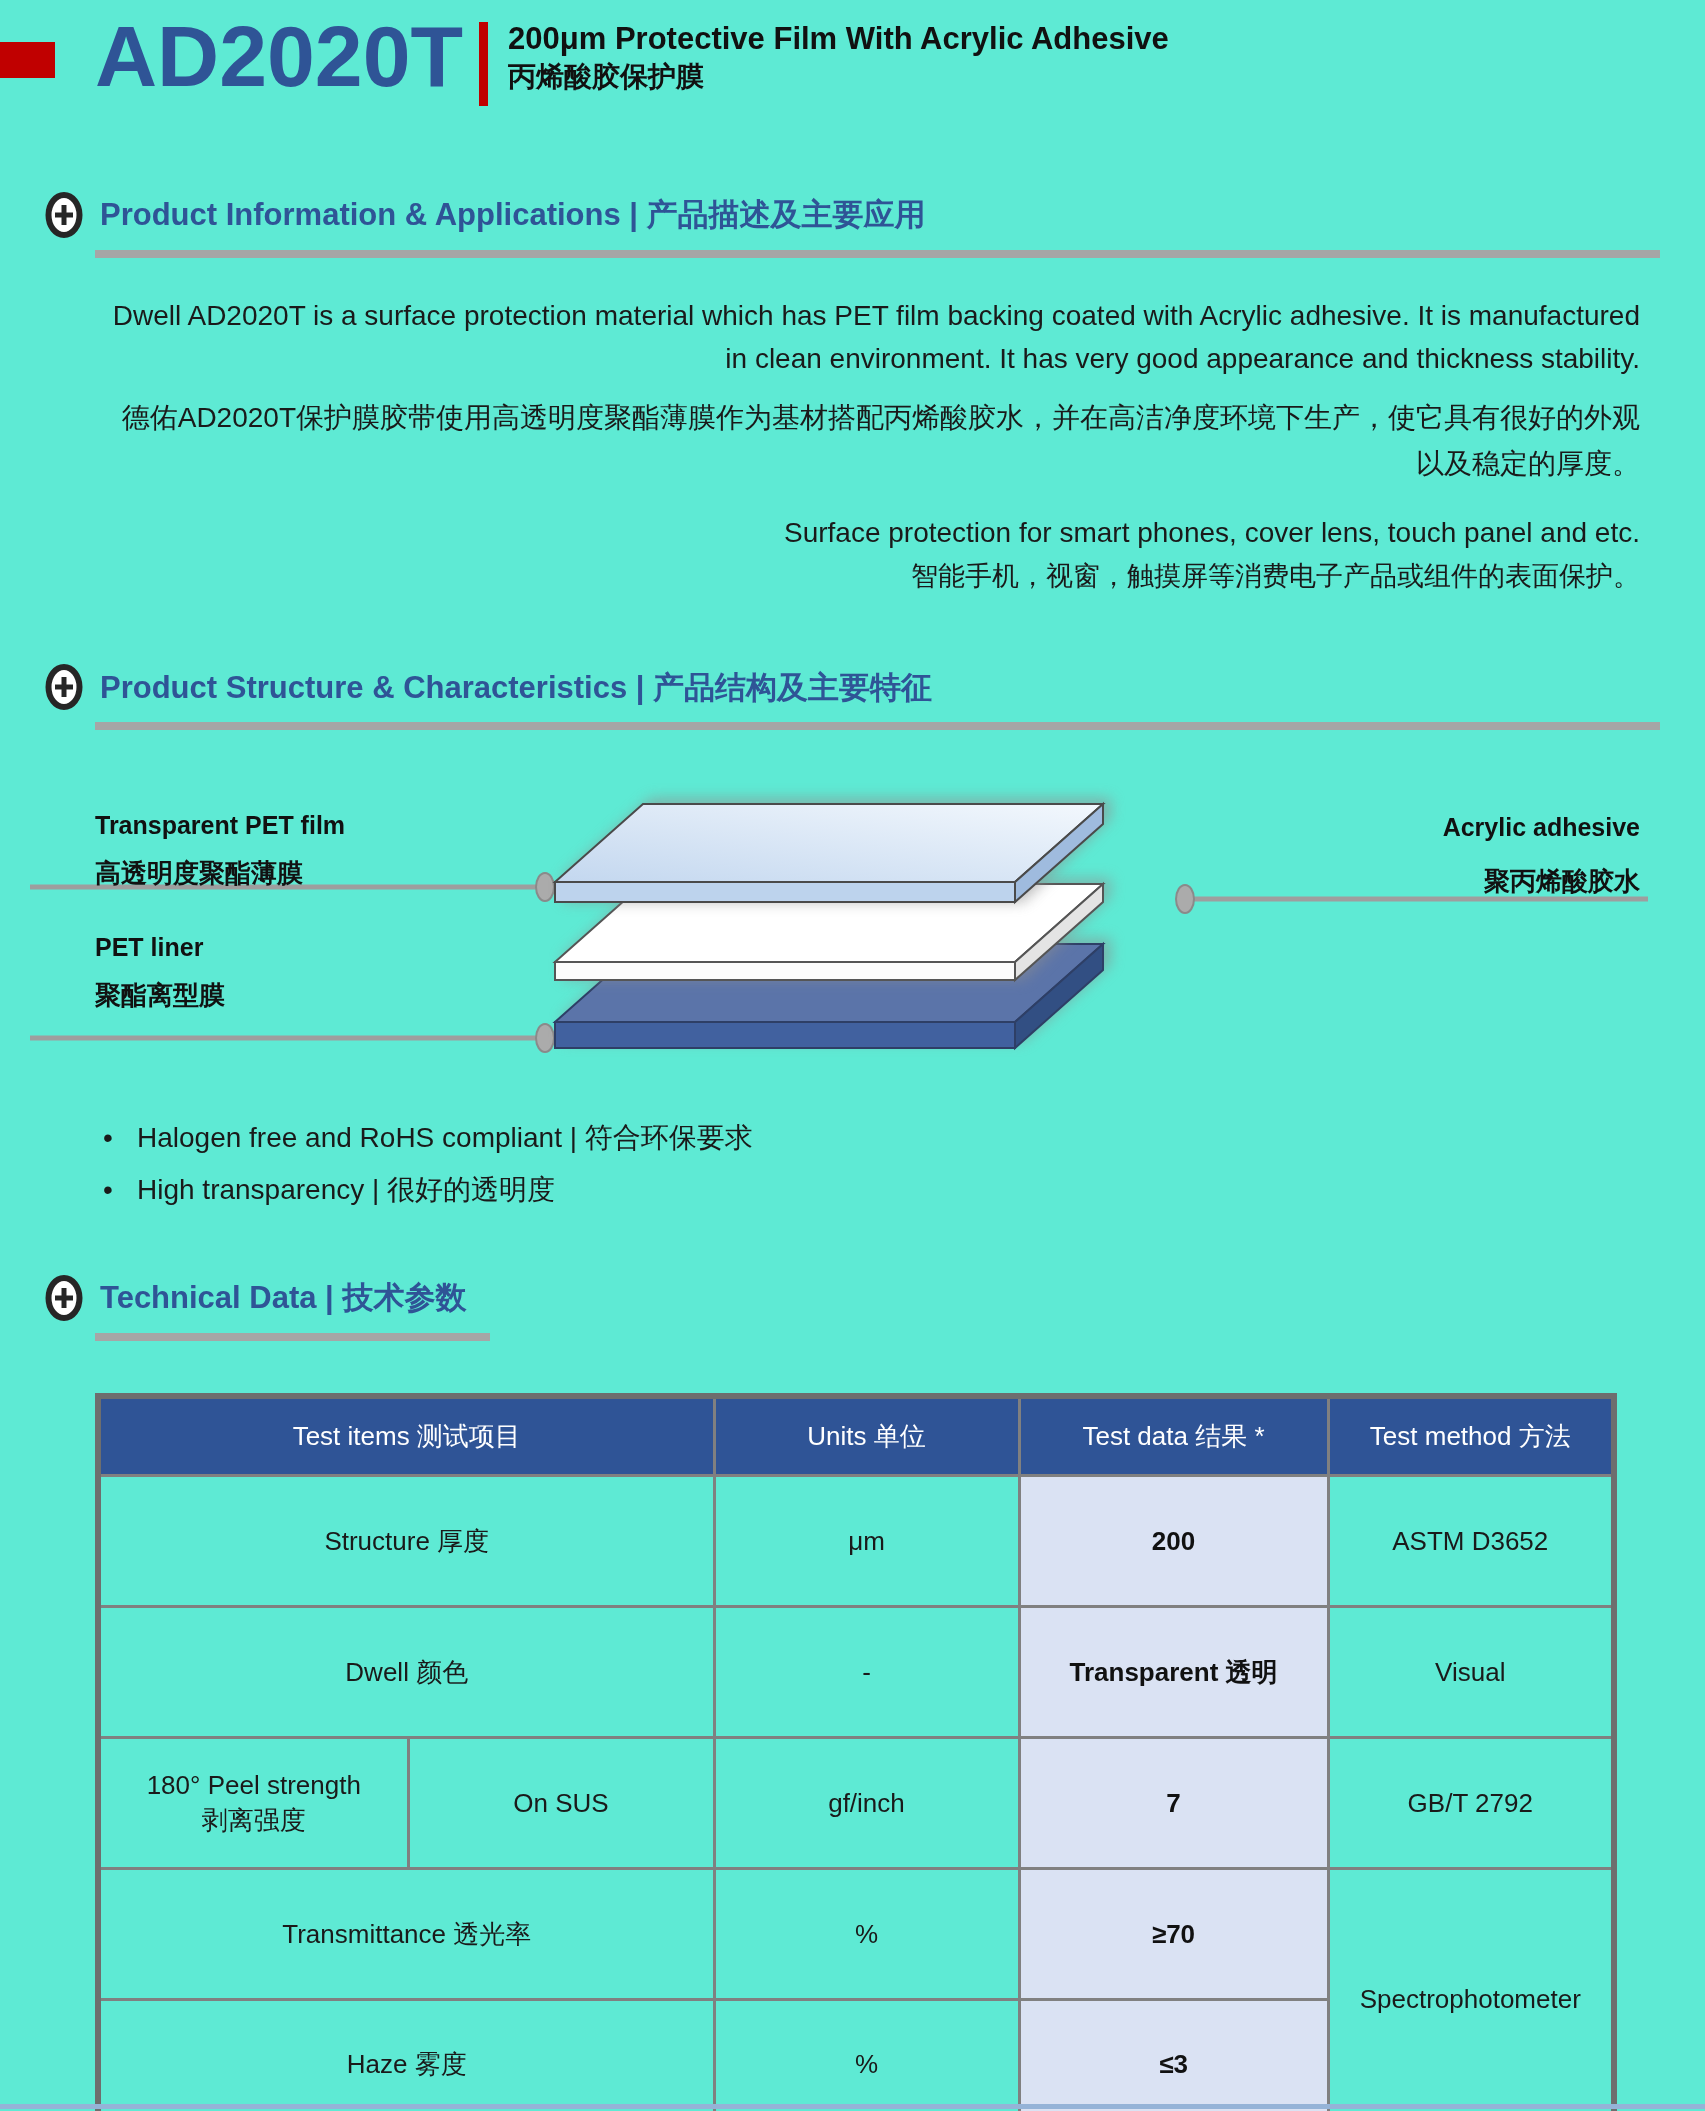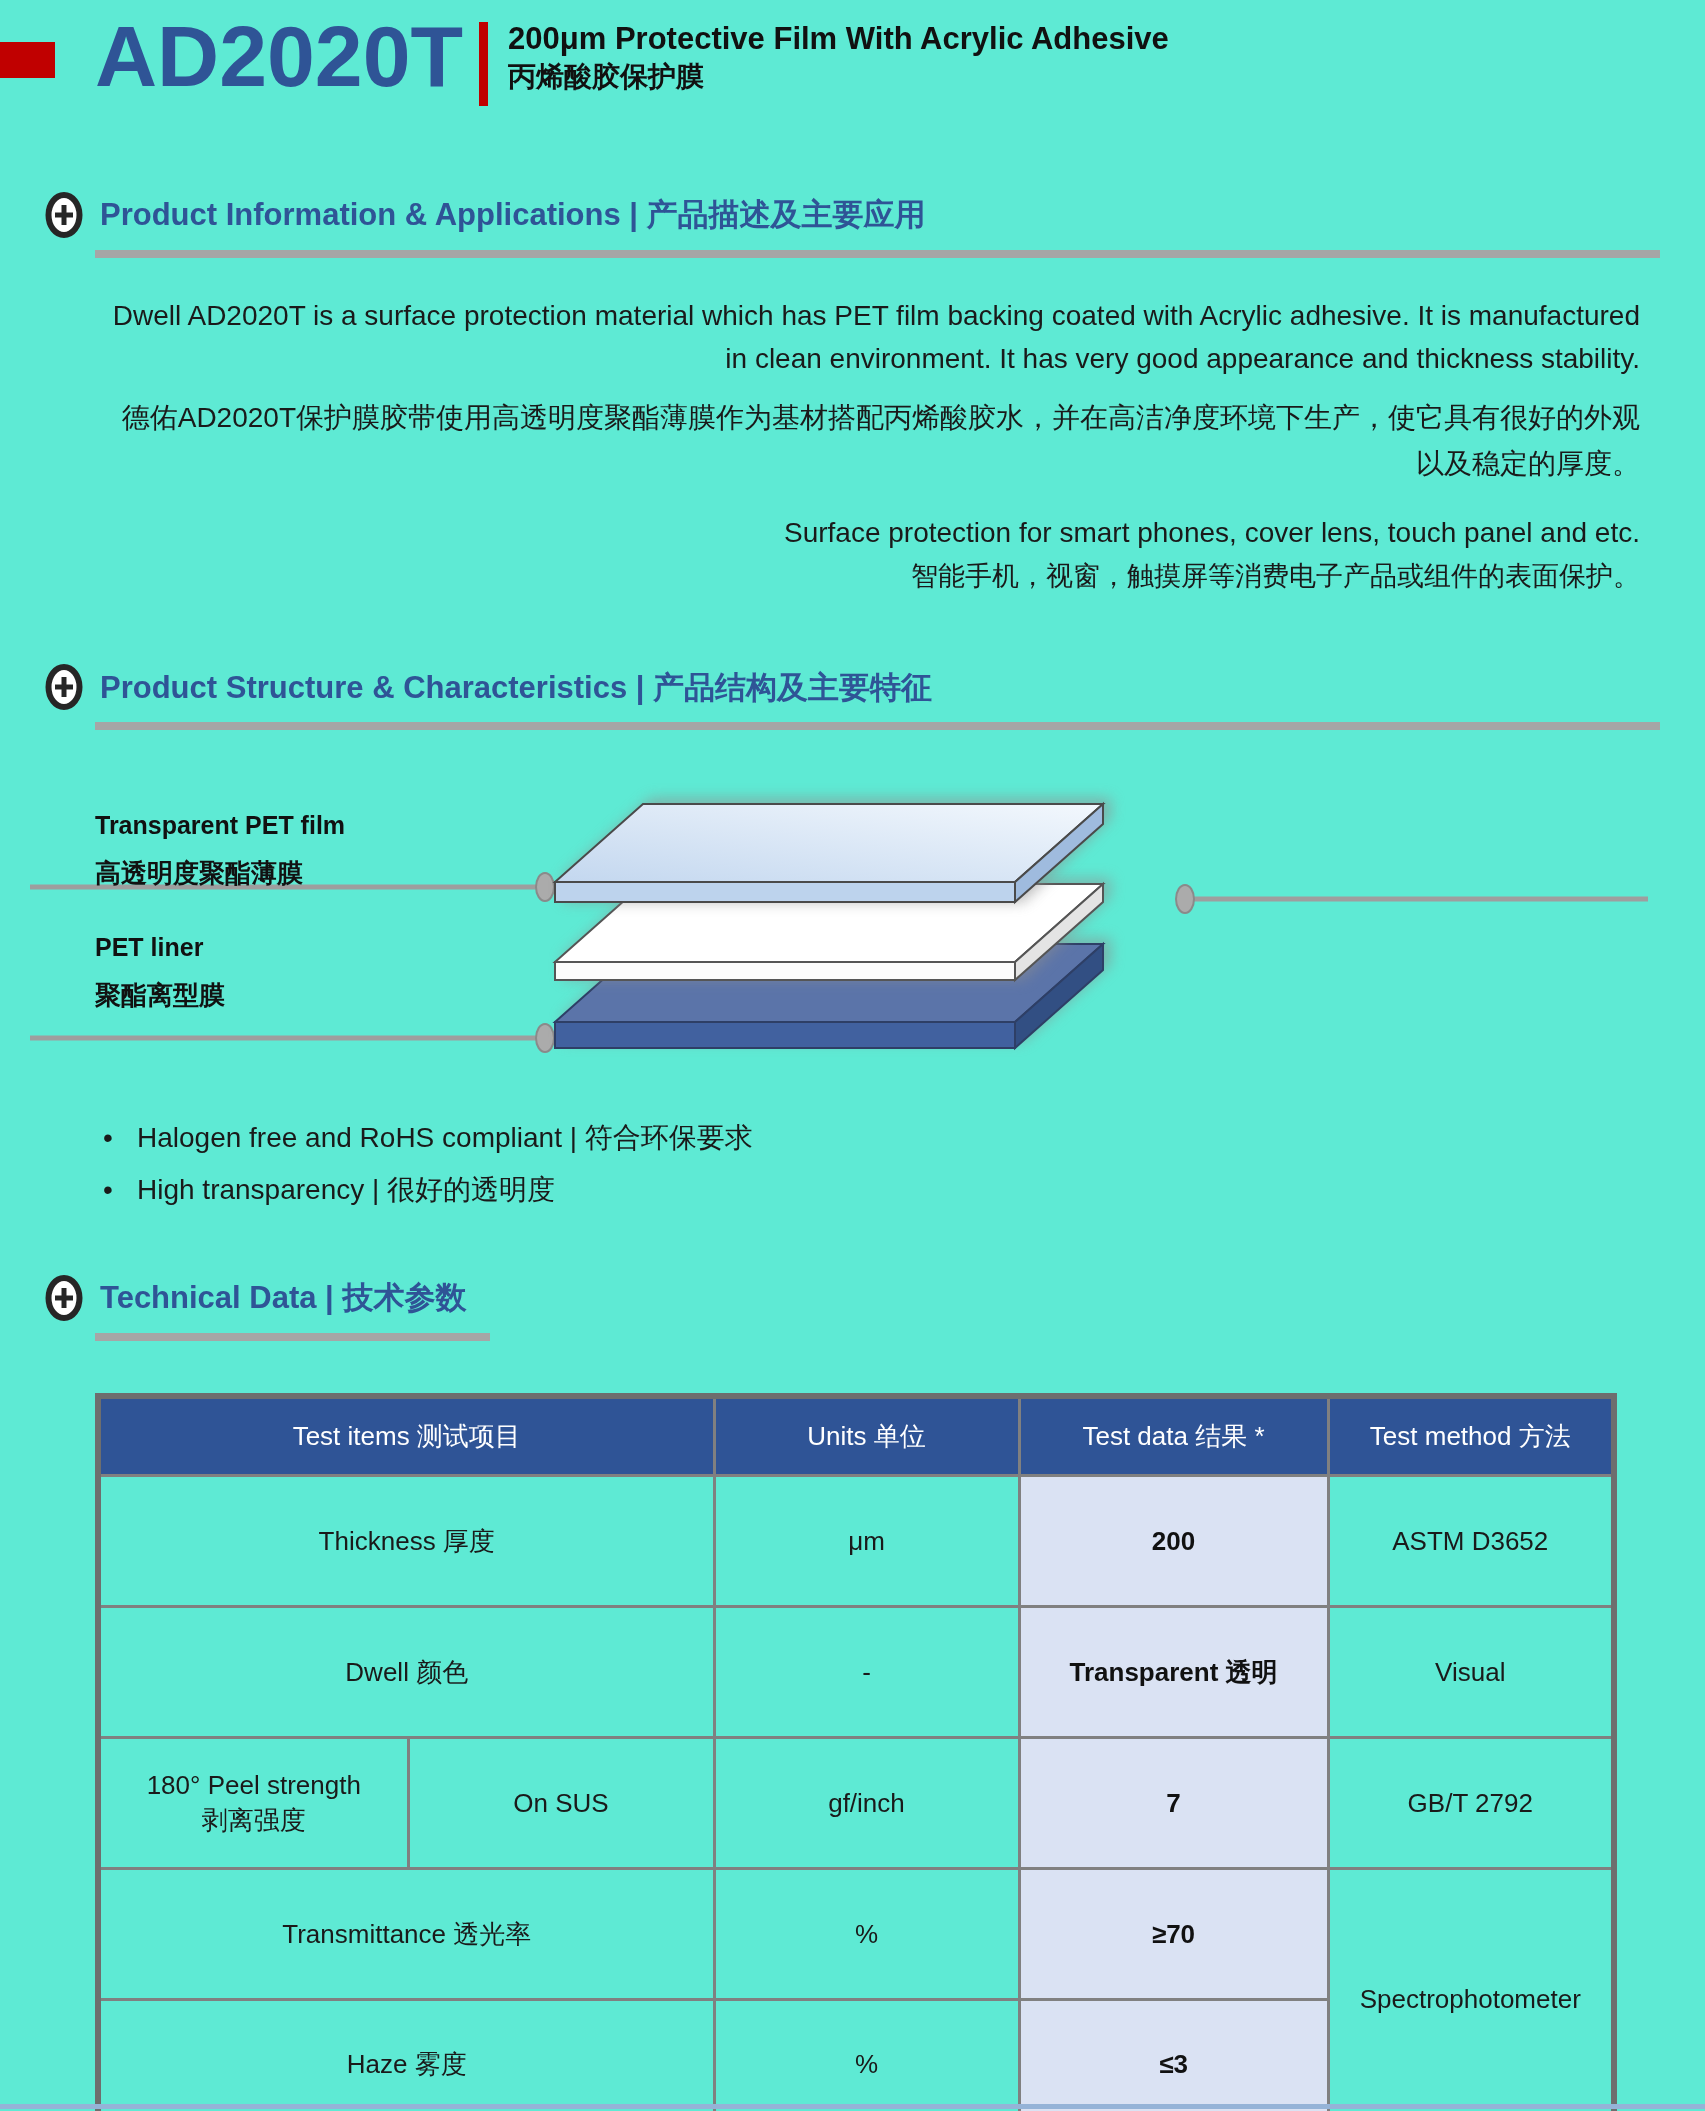--- a/index.html
+++ b/index.html
@@ -142,20 +142,24 @@
           <polygon points="555,110 643,32 1103,32 1015,110" fill="url(#topFace)" stroke="#4a4a4a" stroke-width="2"></polygon>
           <polygon points="1015,110 1103,32 1103,52 1015,130" fill="#9FBBDE" stroke="#4a4a4a" stroke-width="2"></polygon>
           <rect x="555" y="110" width="460" height="20" fill="#BDD3ED" stroke="#4a4a4a" stroke-width="2"></rect>
         </g>
       </svg>
 
       <div class="layer-label lbl-film">
         <div class="en">Transparent PET film</div>
         <div class="zh">高透明度聚酯薄膜</div>
       </div>
+      <div class="layer-label lbl-adh">
+        <div class="en">Acrylic adhesive</div>
+        <div class="zh">聚丙烯酸胶水</div>
+      </div>
       <div class="layer-label lbl-liner">
         <div class="en">PET liner</div>
         <div class="zh">聚酯离型膜</div>
       </div>
     </div>
 
     <ul class="bullets">
       <li>Halogen free and RoHS compliant | 符合环保要求</li>
       <li>High transparency | 很好的透明度</li>
     </ul>
@@ -183,21 +187,21 @@
       <thead>
         <tr>
           <th colspan="2">Test items 测试项目</th>
           <th>Units 单位</th>
           <th>Test data 结果 *</th>
           <th>Test method 方法</th>
         </tr>
       </thead>
       <tbody>
         <tr>
-          <td colspan="2">Thickness 厚度</td>
+          <td colspan="2">Structure 厚度</td>
           <td>μm</td>
           <td class="td-data">200</td>
           <td>ASTM D3652</td>
         </tr>
         <tr>
           <td colspan="2">Dwell 颜色</td>
           <td>-</td>
           <td class="td-data">Transparent 透明</td>
           <td>Visual</td>
         </tr>

